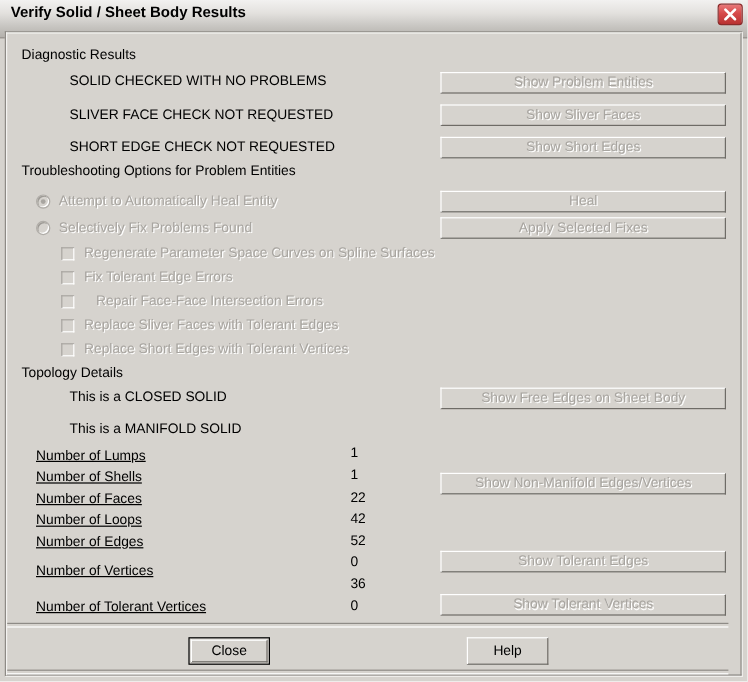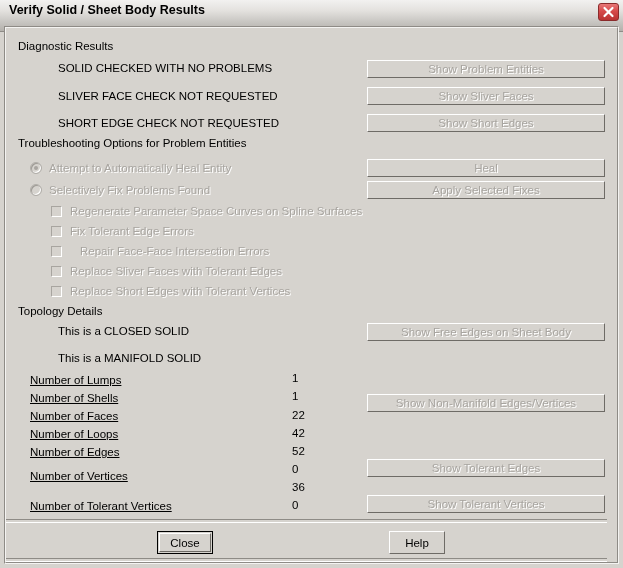--- a/index.html
+++ b/index.html
@@ -130,21 +130,21 @@
     color: #a8a5a0;
     text-shadow: 1px 1px 0 #ffffff;
     cursor: default;
   }
   .btn.wide {
     left: 367px;
     width: 238px;
     height: 18px;
   }
   .btn.bottom {
-    width: 56px;
+    width: 68px;
     height: 23px;
   }
   .btn.default {
     border: 1px solid #000000;
   }
   .btn.default .btn-inner {
     position: absolute;
     left: 1px; top: 1px;
     right: 1px; bottom: 1px;
     box-sizing: border-box;

